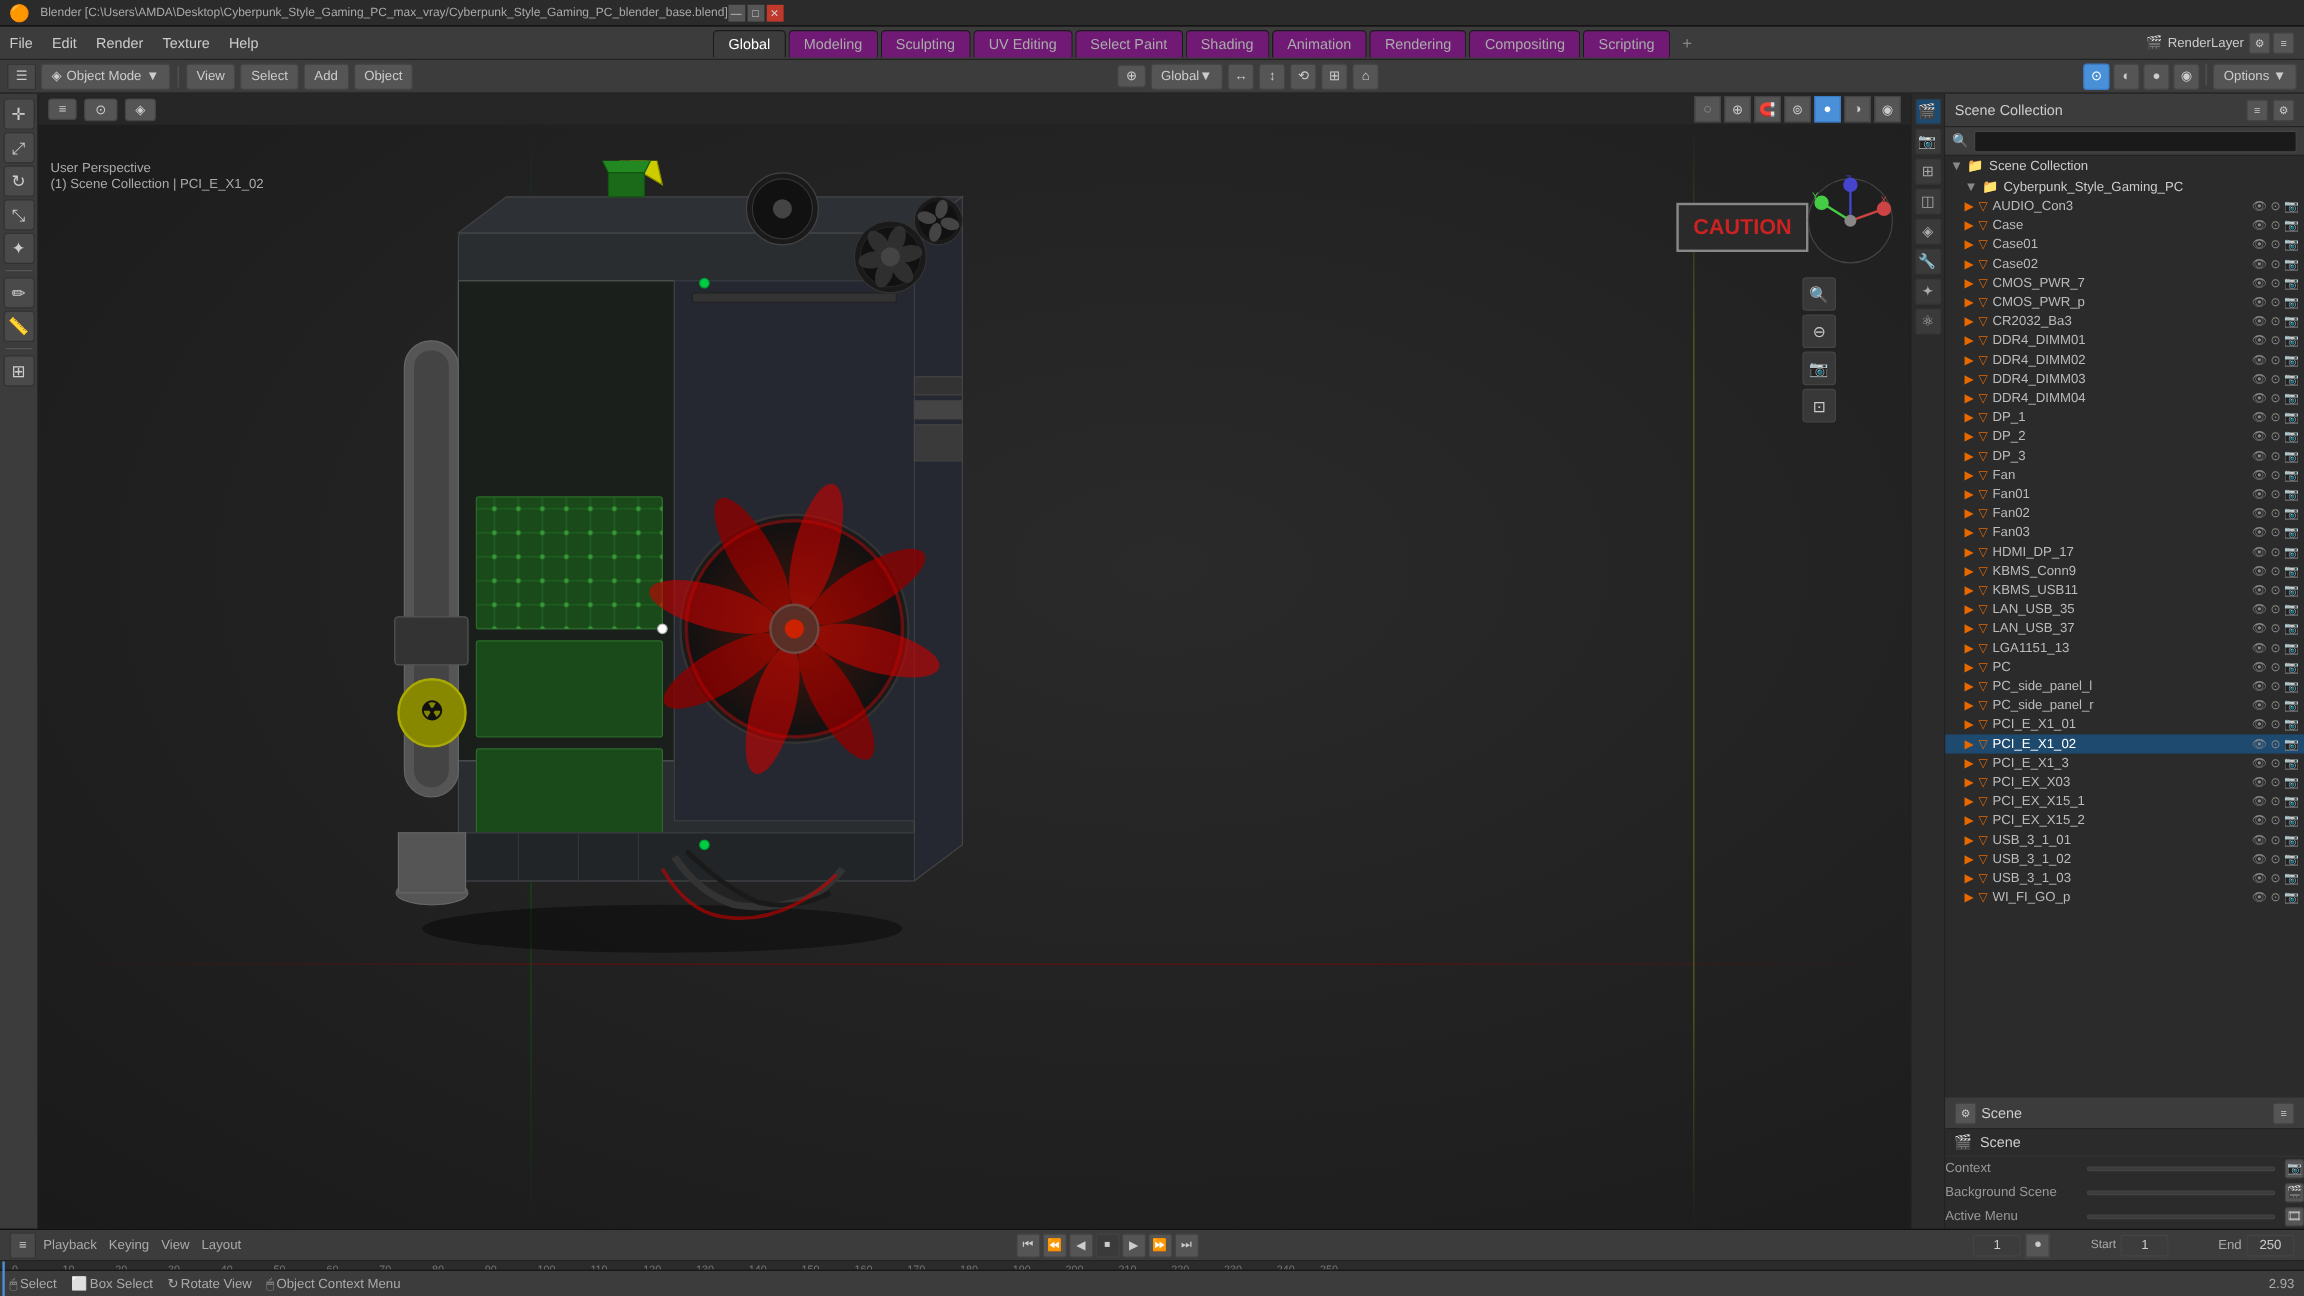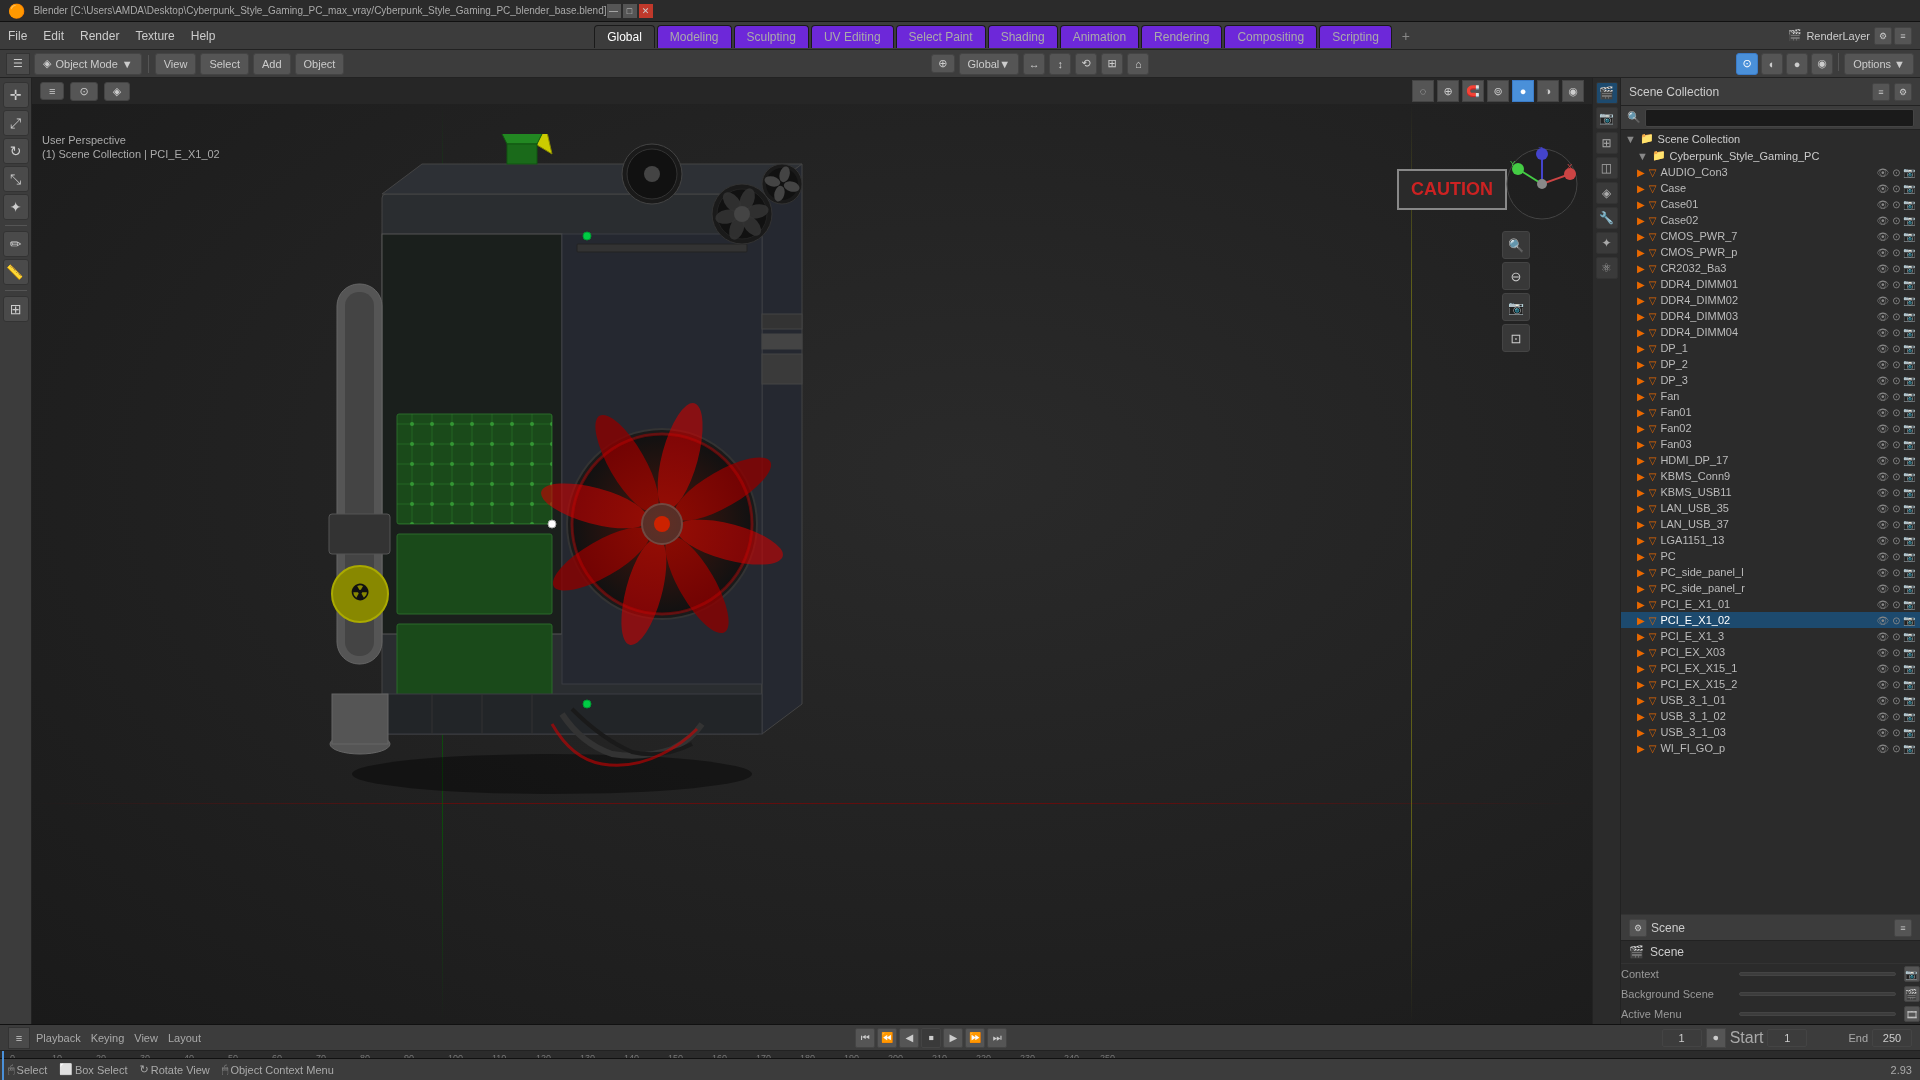--- a/index.html
+++ b/index.html
@@ -43,21 +43,21 @@
       font-size: 12px;
       color: #ccc;
       cursor: pointer;
       border-radius: 3px;
     }
     .ws-tab {
       padding: 4px 12px;
       font-size: 12px;
       color: #aaa;
       cursor: pointer;
-      background: #6d28d9;
+      background: #701a75;
       border-radius: 4px 4px 0 0;
       border: 1px solid #1a1a1a;
       border-bottom: none;
       margin-right: 2px;
     }
     .ws-tab.active {
       background: #3c3c3c;
       color: #fff;
     }
     .ws-tab-add {
@@ -1144,21 +1144,21 @@
       <div class="play-btn" style="background:#3a3a3a;">⏹</div>
       <div class="play-btn">▶</div>
       <div class="play-btn">⏩</div>
       <div class="play-btn">⏭</div>
     </div>
     <div style="flex:1;"></div>
 
     <div style="display:flex;align-items:center;gap:4px;">
       <input type="text" value="1" style="width: 40px; background: rgb(60, 60, 60); border: 1px solid rgb(68, 68, 68); color: rgb(204, 204, 204); font-size: 11px; padding: 2px 4px; border-radius: 2px; text-align: center;">
       <button style="background:#555;border:1px solid #444;color:#ccc;width:20px;height:20px;font-size:10px;cursor:pointer;">⏺</button>
-      <span style="font-size:16px;color:#aaa;">Start</span>
+      <span style="font-size:10px;color:#aaa;margin-left:30px;">Start</span>
       <input type="text" style="width: 40px; background: rgb(60, 60, 60); border: 1px solid rgb(68, 68, 68); color: rgb(204, 204, 204); font-size: 11px; padding: 2px 4px; border-radius: 2px; text-align: center;" value="1">
       <span style="font-size:11px;color:#aaa;margin-left:37px;">End</span>
       <input type="text" style="width: 40px; background: rgb(60, 60, 60); border: 1px solid rgb(68, 68, 68); color: rgb(204, 204, 204); font-size: 11px; padding: 2px 4px; border-radius: 2px; text-align: center;" value="250">
     </div>
   </div>
 
   <div id="timeline-ruler" style="position:relative;height:30px;background:#2b2b2b;overflow:hidden;">
 
     <div style="position:absolute;top:0;left:2px;width:2px;height:100%;background:#4a90d9;z-index:5;"></div>
 

